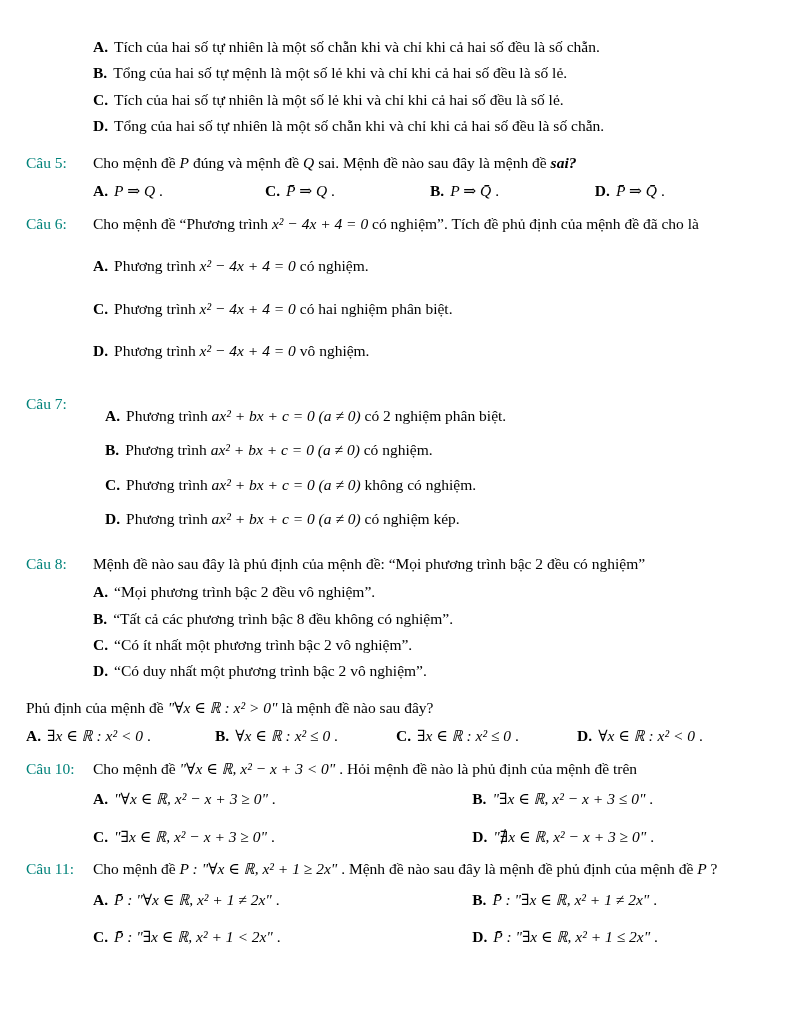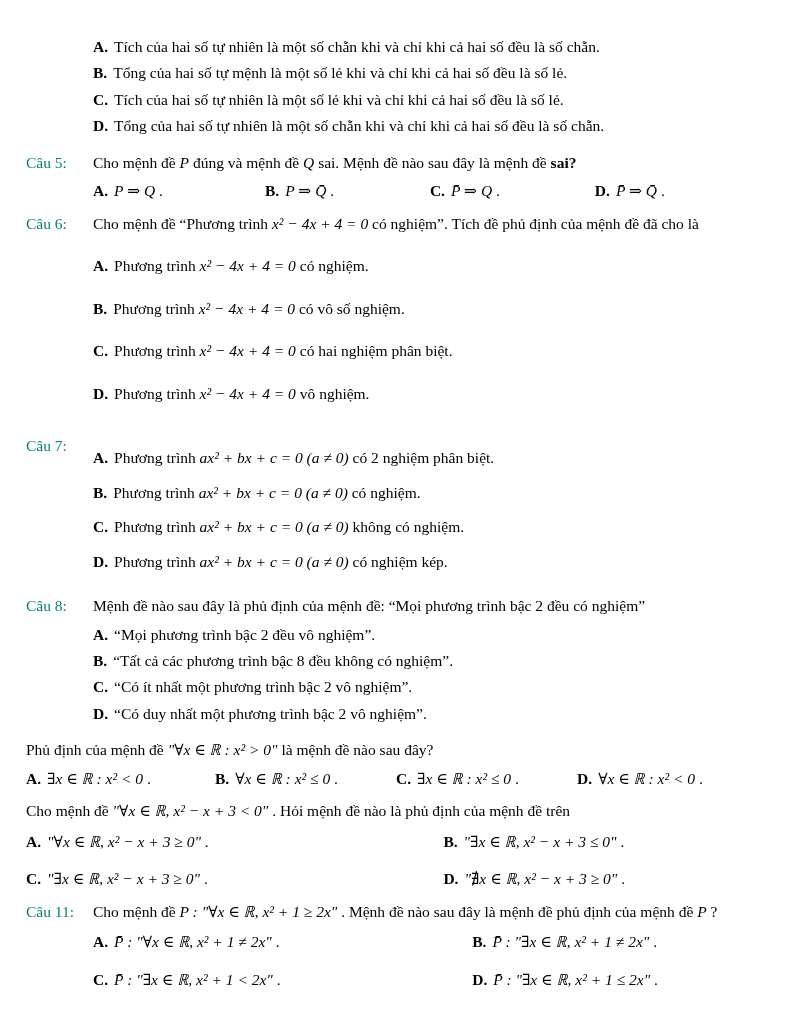--- a/index.html
+++ b/index.html
@@ -27,21 +27,21 @@
     flex: 0 0 67px;
     width: 67px;
     font-weight: normal;
     color: var(--accent, #00827a);
     white-space: nowrap;
   }
   .q-body { flex: 1; min-width: 0; }
   .q-stem { margin-bottom: 6px; }
   .option { white-space: normal; }
   .options-stack .option { margin: 20px 0; }
-  .options-stack.options-tall .option { margin: 12px 0; }
+  .options-stack.options-tall .option { margin: 12px 12px; }
   .options-stack.options-compact .option { margin: 4px 0; }
   .options-inline {
     display: grid;
     grid-template-columns: 1.05fr 1fr 1fr 1.1fr;
     column-gap: 22px;
     margin-top: 2px;
   }
   .options-grid2 {
     display: grid;
     grid-template-columns: 1.32fr 1fr;
@@ -50,21 +50,21 @@
     margin-top: 8px;
   }
   .opt-label {
     font-weight: bold;
     margin-right: 6px;
   }
   .math {
     font-style: italic;
     font-family: "Liberation Serif", "DejaVu Serif", serif;
   }
-  .bold { font-weight: bold; }
+  .bold { font-weight: bold; font-style: italic; }
 </style>
 </head>
 <body>
 
 <div class="page">
 
   <div class="question">
     <div class="q-label"></div>
     <div class="q-body">
       <div class="options options-stack options-compact">
@@ -75,34 +75,33 @@
       </div>
     </div>
   </div>
 
   <div class="question">
     <div class="q-label">Câu 5:</div>
     <div class="q-body">
       <div class="q-stem"><span class="txt">Cho mệnh đề </span><span class="math">P</span><span class="txt"> đúng và mệnh đề </span><span class="math">Q</span><span class="txt"> sai. Mệnh đề nào sau đây là mệnh đề </span><span class="bold">sai?</span></div>
       <div class="options options-inline">
         <div class="option"><b class="opt-label">A.</b><span><span class="math">P ⇒ Q</span><span class="txt"> .</span></span></div>
+        <div class="option"><b class="opt-label">C.</b><span><span class="math">P̄ ⇒ Q</span><span class="txt"> .</span></span></div>
         <div class="option"><b class="opt-label">B.</b><span><span class="math">P ⇒ Q̄</span><span class="txt"> .</span></span></div>
-        <div class="option"><b class="opt-label">C.</b><span><span class="math">P̄ ⇒ Q</span><span class="txt"> .</span></span></div>
         <div class="option"><b class="opt-label">D.</b><span><span class="math">P̄ ⇒ Q̄</span><span class="txt"> .</span></span></div>
       </div>
     </div>
   </div>
 
   <div class="question">
     <div class="q-label">Câu 6:</div>
     <div class="q-body">
       <div class="q-stem"><span class="txt">Cho mệnh đề “Phương trình </span><span class="math">x² − 4x + 4 = 0</span><span class="txt"> có nghiệm”. Tích đề phủ định của mệnh đề đã cho là</span></div>
       <div class="options options-stack">
         <div class="option"><b class="opt-label">A.</b><span><span class="txt">Phương trình </span><span class="math">x² − 4x + 4 = 0</span><span class="txt"> có nghiệm.</span></span></div>
-        <div class="option"><b class="opt-label">B.</b><span><span class="txt">Phương trình </span><span class="math">x² − 4x + 4 = 0</span><span class="txt"> có vô số nghiệm.</span></span></div>
         <div class="option"><b class="opt-label">C.</b><span><span class="txt">Phương trình </span><span class="math">x² − 4x + 4 = 0</span><span class="txt"> có hai nghiệm phân biệt.</span></span></div>
         <div class="option"><b class="opt-label">D.</b><span><span class="txt">Phương trình </span><span class="math">x² − 4x + 4 = 0</span><span class="txt"> vô nghiệm.</span></span></div>
       </div>
     </div>
   </div>
 
   <div class="question">
     <div class="q-label">Câu 7:</div>
     <div class="q-body">
       <div class="options options-stack options-tall">
@@ -133,20 +132,21 @@
       <div class="options options-inline">
         <div class="option"><b class="opt-label">A.</b><span><span class="math">∃x ∈ ℝ : x² &lt; 0</span><span class="txt"> .</span></span></div>
         <div class="option"><b class="opt-label">B.</b><span><span class="math">∀x ∈ ℝ : x² ≤ 0</span><span class="txt"> .</span></span></div>
         <div class="option"><b class="opt-label">C.</b><span><span class="math">∃x ∈ ℝ : x² ≤ 0</span><span class="txt"> .</span></span></div>
         <div class="option"><b class="opt-label">D.</b><span><span class="math">∀x ∈ ℝ : x² &lt; 0</span><span class="txt"> .</span></span></div>
       </div>
     </div>
   </div>
 
   <div class="question">
+    <div class="q-label">Câu 10:</div>
     <div class="q-body">
       <div class="q-stem"><span class="txt">Cho mệnh đề </span><span class="math">"∀x ∈ ℝ, x² − x + 3 &lt; 0"</span><span class="txt"> . Hỏi mệnh đề nào là phủ định của mệnh đề trên</span></div>
       <div class="options options-grid2">
         <div class="option"><b class="opt-label">A.</b><span><span class="math">"∀x ∈ ℝ, x² − x + 3 ≥ 0"</span><span class="txt"> .</span></span></div>
         <div class="option"><b class="opt-label">B.</b><span><span class="math">"∃x ∈ ℝ, x² − x + 3 ≤ 0"</span><span class="txt"> .</span></span></div>
         <div class="option"><b class="opt-label">C.</b><span><span class="math">"∃x ∈ ℝ, x² − x + 3 ≥ 0"</span><span class="txt"> .</span></span></div>
         <div class="option"><b class="opt-label">D.</b><span><span class="math">"∄x ∈ ℝ, x² − x + 3 ≥ 0"</span><span class="txt"> .</span></span></div>
       </div>
     </div>
   </div>

